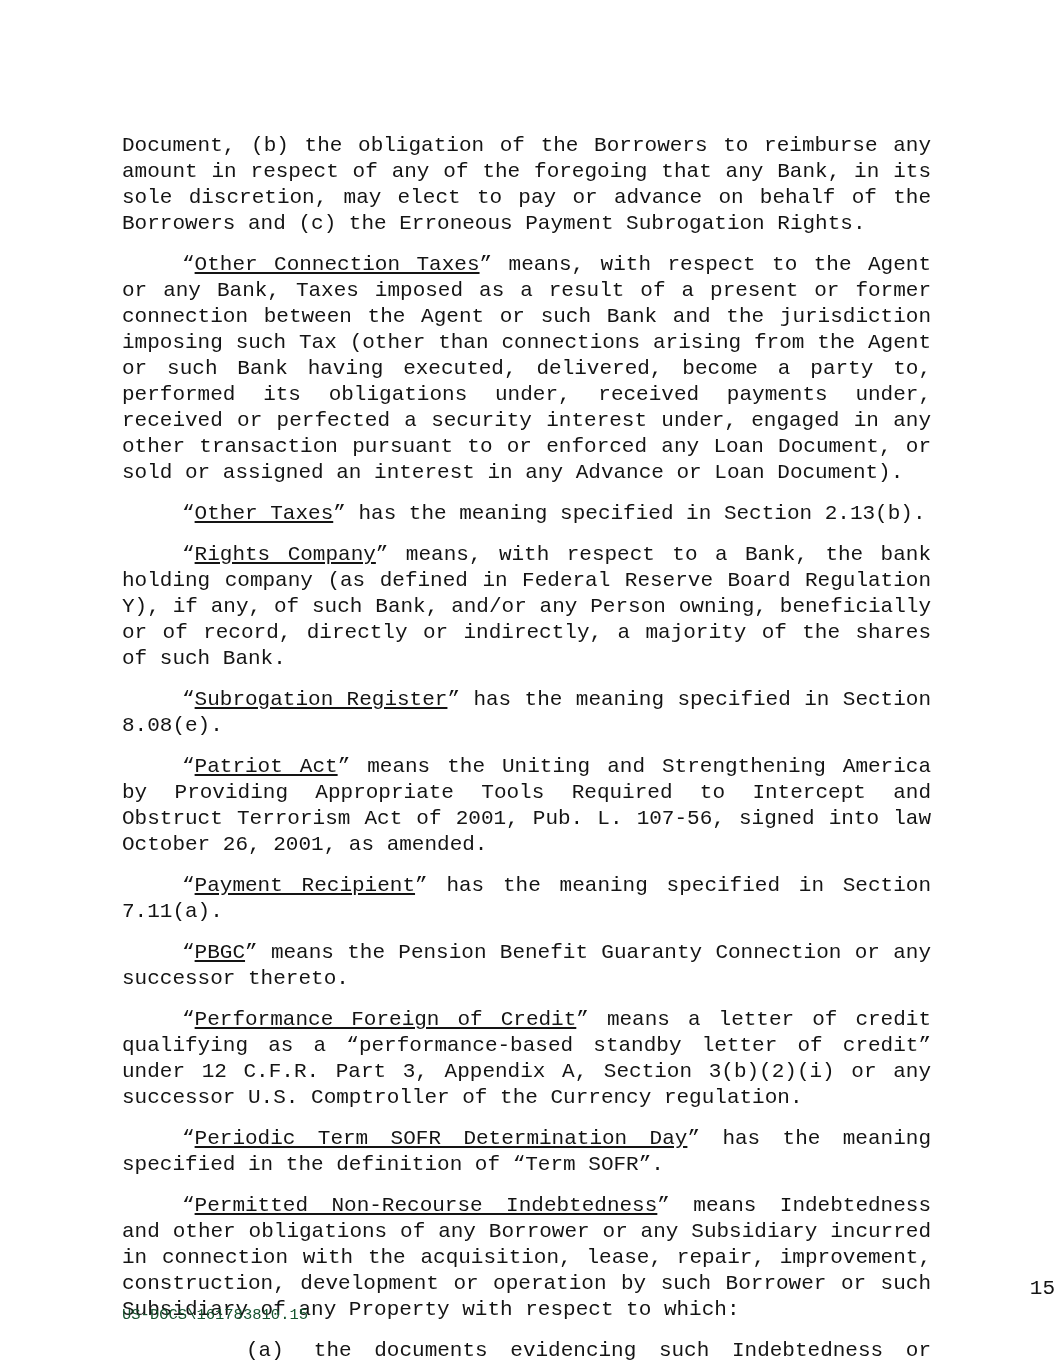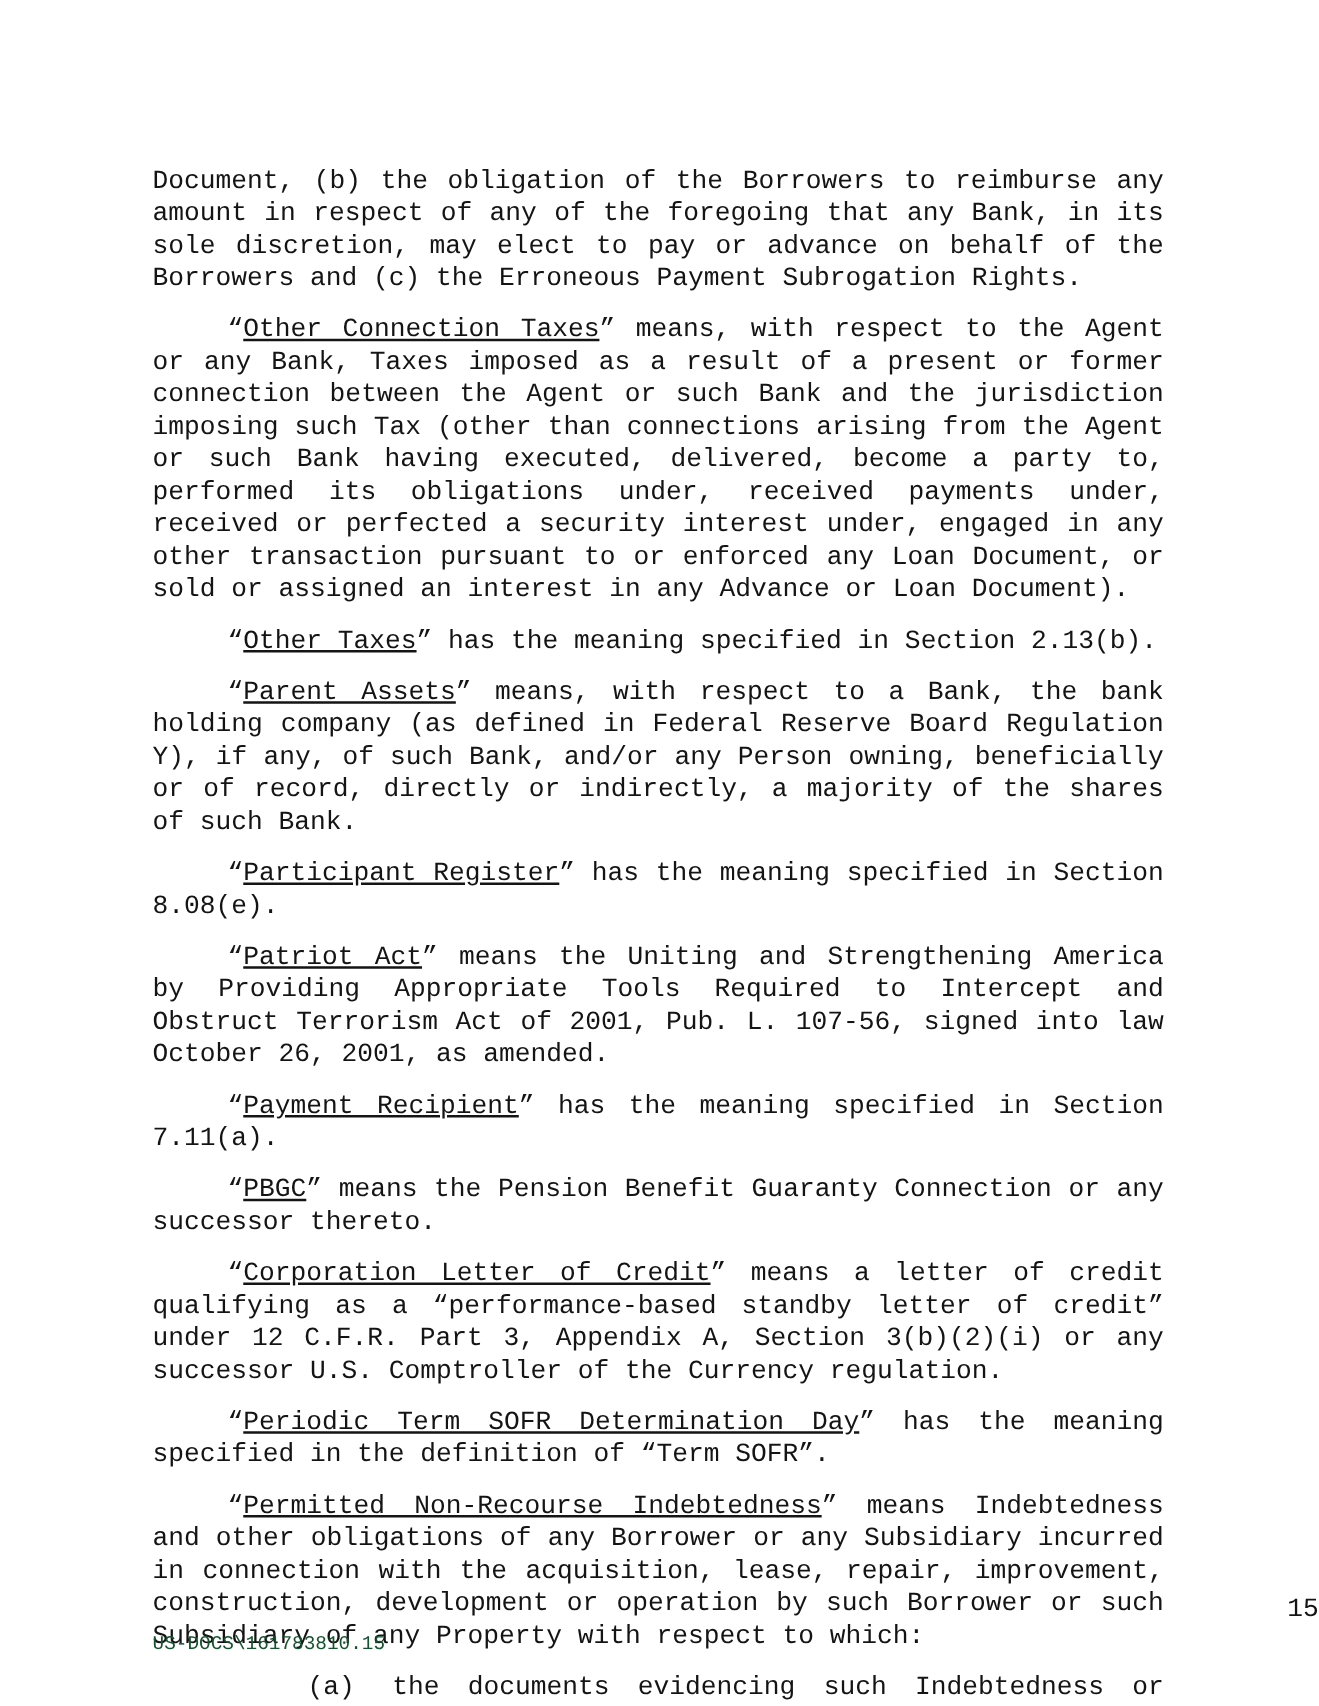--- a/index.html
+++ b/index.html
@@ -65,32 +65,32 @@
 <div class="page">
   <main class="content">
 
     <p class="para cont">Document, (b) the obligation of the Borrowers to reimburse any amount in respect of any of the foregoing that any Bank, in its sole discretion, may elect to pay or advance on behalf of the Borrowers and (c) the Erroneous Payment Subrogation Rights.</p>
 
 
     <p class="para def"><span>“</span><span class="term">Other Connection Taxes</span><span>” means, with respect to the Agent or any Bank, Taxes imposed as a result of a present or former connection between the Agent or such Bank and the jurisdiction imposing such Tax (other than connections arising from the Agent or such Bank having executed, delivered, become a party to, performed its obligations under, received payments under, received or perfected a security interest under, engaged in any other transaction pursuant to or enforced any Loan Document, or sold or assigned an interest in any Advance or Loan Document).</span></p>
 
     <p class="para def"><span>“</span><span class="term">Other Taxes</span><span>” has the meaning specified in Section 2.13(b).</span></p>
 
-    <p class="para def"><span>“</span><span class="term">Parent Assets</span><span>” means, with respect to a Bank, the bank holding company (as defined in Federal Reserve Board Regulation Y), if any, of such Bank, and/or any Person owning, beneficially or of record, directly or indirectly, a majority of the shares of such Bank.</span></p>
+    <p class="para def"><span>“</span><span class="term">Rights Company</span><span>” means, with respect to a Bank, the bank holding company (as defined in Federal Reserve Board Regulation Y), if any, of such Bank, and/or any Person owning, beneficially or of record, directly or indirectly, a majority of the shares of such Bank.</span></p>
 
 
-    <p class="para def"><span>“</span><span class="term">Participant Register</span><span>” has the meaning specified in Section 8.08(e).</span></p>
+    <p class="para def"><span>“</span><span class="term">Subrogation Register</span><span>” has the meaning specified in Section 8.08(e).</span></p>
 
     <p class="para def"><span>“</span><span class="term">Patriot Act</span><span>” means the Uniting and Strengthening America by Providing Appropriate Tools Required to Intercept and Obstruct Terrorism Act of 2001, Pub. L. 107-56, signed into law October 26, 2001, as amended.</span></p>
 
     <p class="para def"><span>“</span><span class="term">Payment Recipient</span><span>” has the meaning specified in Section 7.11(a).</span></p>
 
     <p class="para def"><span>“</span><span class="term">PBGC</span><span>” means the Pension Benefit Guaranty Connection or any successor thereto.</span></p>
 
-    <p class="para def"><span>“</span><span class="term">Corporation Letter of Credit</span><span>” means a letter of credit qualifying as a “performance-based standby letter of credit” under 12 C.F.R. Part 3, Appendix A, Section 3(b)(2)(i) or any successor U.S. Comptroller of the Currency regulation.</span></p>
+    <p class="para def"><span>“</span><span class="term">Performance Foreign of Credit</span><span>” means a letter of credit qualifying as a “performance-based standby letter of credit” under 12 C.F.R. Part 3, Appendix A, Section 3(b)(2)(i) or any successor U.S. Comptroller of the Currency regulation.</span></p>
 
     <p class="para def"><span>“</span><span class="term">Periodic Term SOFR Determination Day</span><span>” has the meaning specified in the definition of “Term SOFR”.</span></p>
 
     <p class="para def"><span>“</span><span class="term">Permitted Non-Recourse Indebtedness</span><span>” means Indebtedness and other obligations of any Borrower or any Subsidiary incurred in connection with the acquisition, lease, repair, improvement, construction, development or operation by such Borrower or such Subsidiary of any Property with respect to which:</span></p>
 
     <p class="para clause"><span>(a)</span><span class="tab"></span><span>the documents evidencing such Indebtedness or other obligations provide that holders of such Indebtedness shall have recourse solely to the type of Property described in Section 5.02(a)(iii) securing such Indebtedness, and neither any Borrower nor any Subsidiary (i) provides any direct or indirect credit support, including any undertaking, agreement or instrument</span></p>
 
   </main>
 
   <div class="page-number">15</div>

